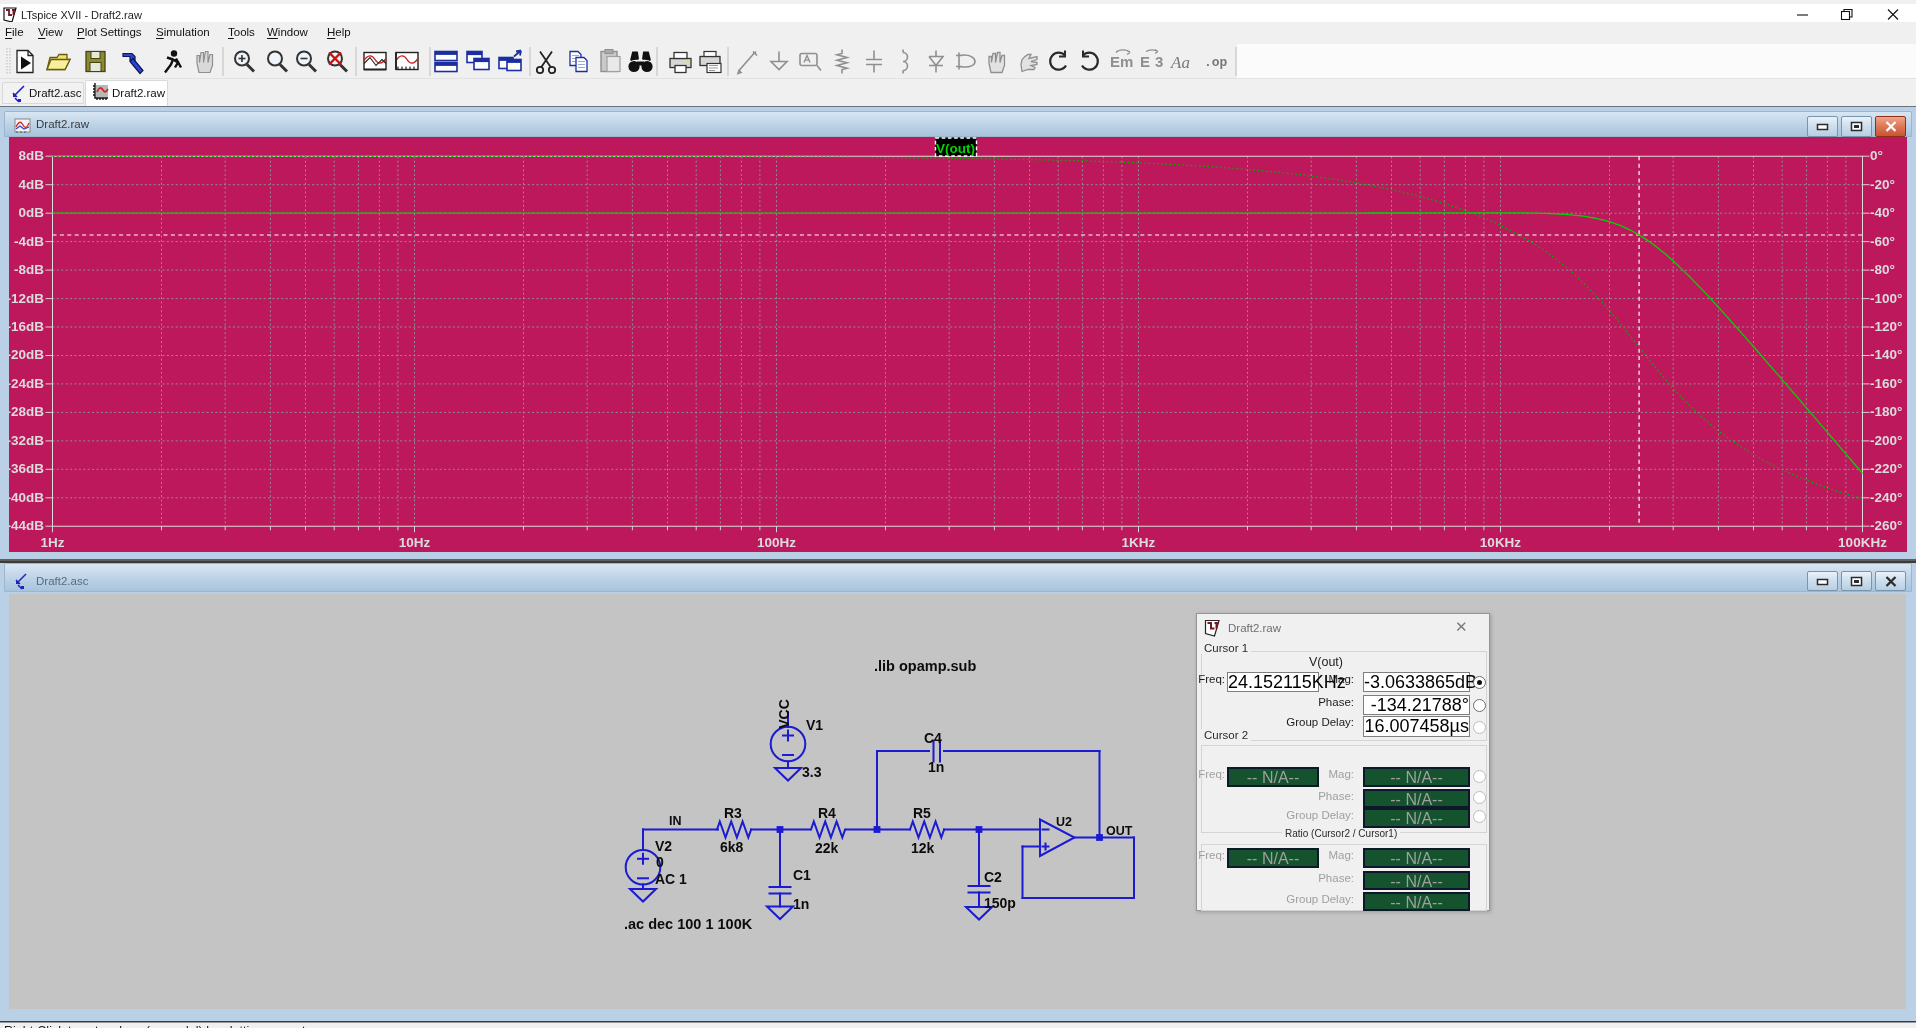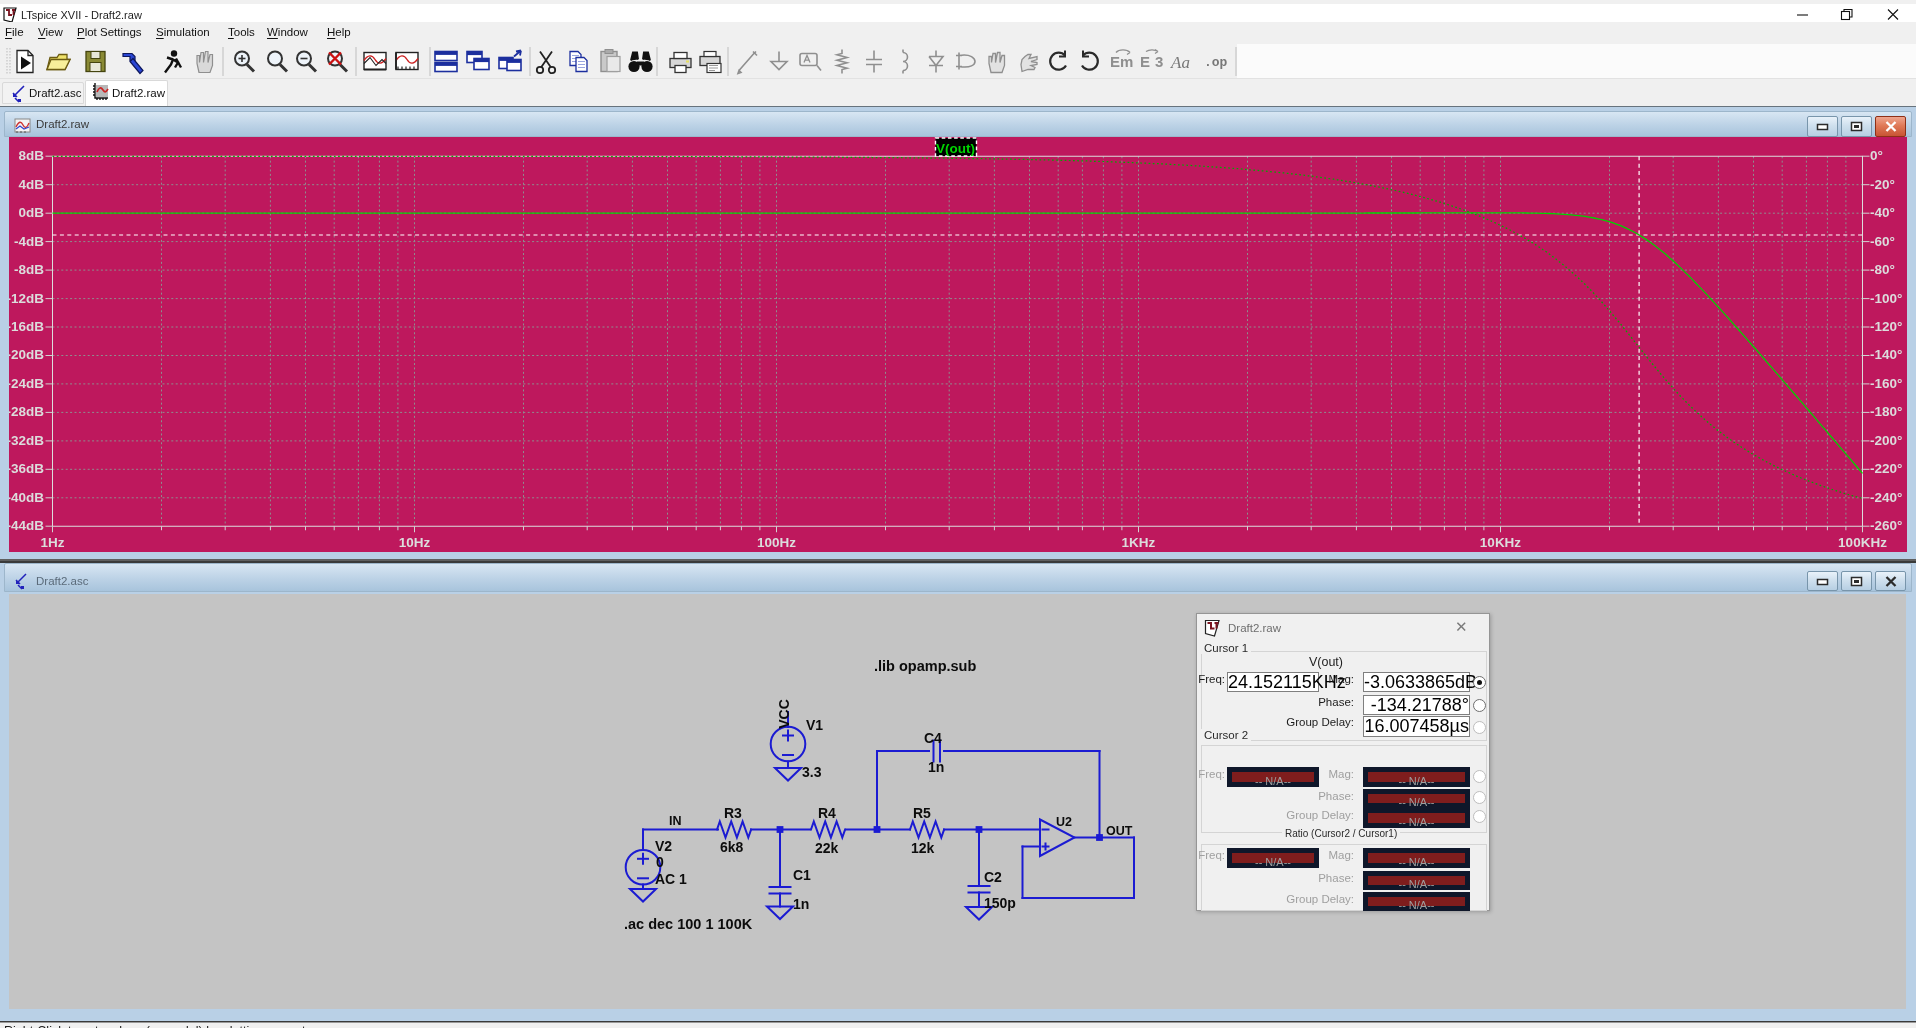--- a/index.html
+++ b/index.html
@@ -26,21 +26,21 @@
 #plotblack{position:absolute;left:9px;top:30px;width:1898px;height:415px;background:#be185d}
 #schgray{position:absolute;left:9px;top:31px;width:1897px;height:415px;background:#c4c4c4}
 #statusbar{position:absolute;left:0;top:1022px;width:1916px;height:6px;background:#f0f0f0;border-top:1px solid #9a9a9a;overflow:hidden}
 #statusbar div{position:absolute;left:4px;top:1px;font-size:12.5px;color:#1a1a1a}
 #curdlg{position:absolute;left:1196px;top:613px;width:294px;height:298px;background:#f0f0f0;border:1px solid #959595;font-size:13px;color:#1c1c1c;box-shadow:1px 1px 4px rgba(0,0,0,.22)}
 #curdlg .ttl{position:absolute;left:31px;top:8px;color:#6e6e6e;font-size:11.5px}
 #curdlg .cls{position:absolute;left:258px;top:4px;color:#7a7a7a;font-size:15px}
 .gbox{position:absolute;left:4px;width:286px;border:1px solid #d4d4d4}
 .glab{position:absolute;font-size:11.5px;background:#f0f0f0;padding:0 3px;color:#2a2a2a}
 .fld{position:absolute;background:#fff;border:1px solid #7f7f7f;text-align:right;font-size:18px;color:#000}
-.fldna{position:absolute;background:#7f1d1d;border:5px solid #0f172a;text-align:center;font-size:11px;color:#9f9f9f}
+.fldna{position:absolute;background:#14532d;border:2px solid #0f172a;text-align:center;font-size:16px;color:#9f9f9f}
 .dl{position:absolute;text-align:right;font-size:11.5px;padding-top:2px}
 .dlg1{color:#1c1c1c}.dlg2{color:#9f9f9f}
 .radio{position:absolute;width:13px;height:13px;border-radius:50%;background:#fff;border:1px solid #6f6f6f}
 .radio.on:after{content:"";position:absolute;left:3px;top:3px;width:5px;height:5px;border-radius:50%;background:#111}
 .radio.dis{border-color:#bdbdbd}
 </style></head><body>
 <div id="titlebar">
     <svg width="16" height="17" style="position:absolute;left:3px;top:3px" xmlns="http://www.w3.org/2000/svg">
       <path d="M1,1 L13,1 L9,15 L1,13 Z" fill="#fff" stroke="#111" stroke-width="1.2"></path>
       <path d="M3,3 L6,3 L6,8 L9,8 M9,3 L12,3 M10.5,3 L10.5,8" stroke="#7b1420" stroke-width="1.8" fill="none"></path>

